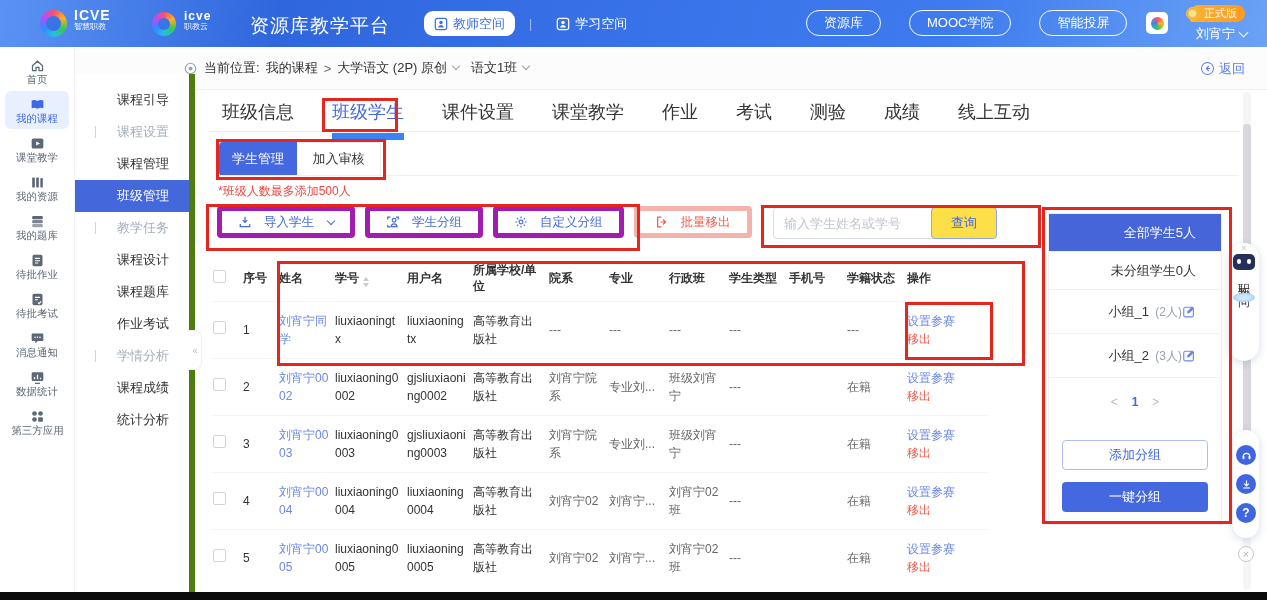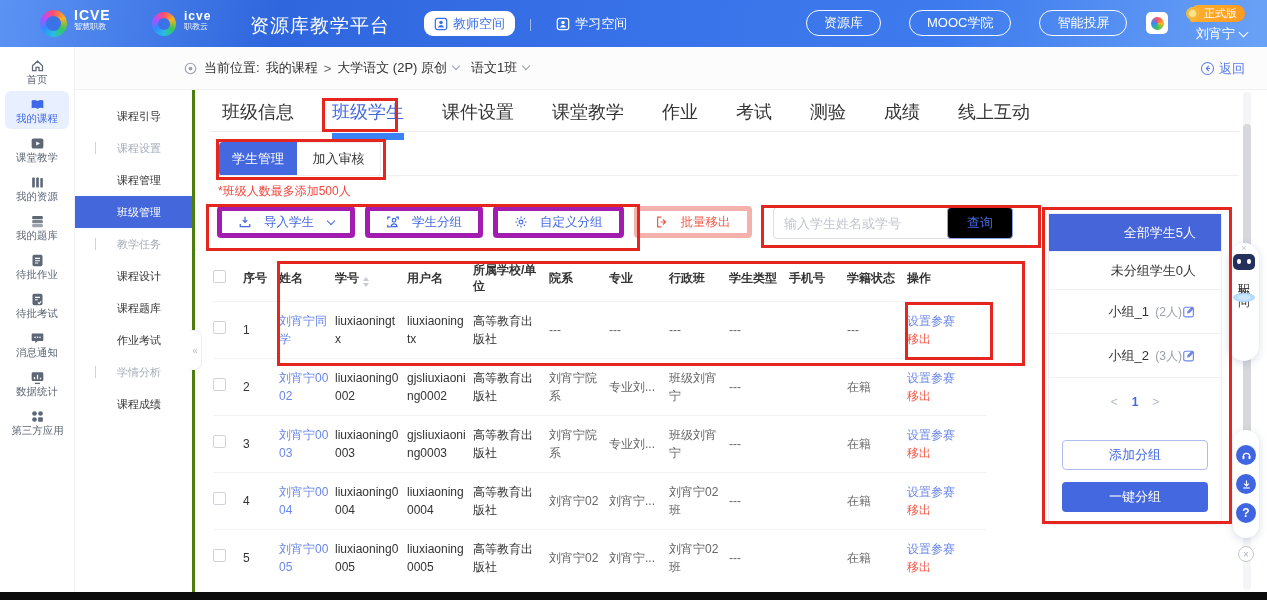--- a/index.html
+++ b/index.html
@@ -41,21 +41,21 @@
 
   
   .icon-rail{position:absolute;left:0;top:47px;width:75px;bottom:10px;background:#fff;border-right:1px solid #f0f1f3;padding-top:5px;z-index:2}
   .rail-item{height:38px;margin:0 5px 1px;border-radius:6px;display:flex;flex-direction:column;align-items:center;justify-content:center;gap:1px;
     color:#5d6776;font-size:11px;cursor:pointer}
   .rail-item.active{background:#e8efff;color:#3e68e8}
   .rail-item .ic svg{width:15px;height:15px}
   .rail-label{line-height:1;transform:scale(.95)}
 
   
-  .course-menu{position:absolute;left:75px;top:90px;width:120px;bottom:10px;background:#fff;border-right:3px solid #4d7c0f;padding-top:10px;font-size:11px;z-index:2}
+  .course-menu{position:absolute;left:75px;top:74px;width:120px;bottom:10px;background:#fff;border-right:6px solid #4d7c0f;padding-top:10px;font-size:13px;z-index:2}
   .menu-item{height:32px;line-height:32px;padding-left:42px;color:#333;cursor:pointer;white-space:nowrap}
   .menu-item.active{background:#4468dc;color:#fff}
   .menu-section{height:32px;display:flex;align-items:center;padding-left:20px;color:#a6aeba;gap:21px;white-space:nowrap}
   .sec-bar{width:1px;height:12px;background:#cfd5de;display:inline-block}
   .collapse-handle{position:absolute;left:189px;top:330px;width:13px;height:40px;background:#fff;border:1px solid #eef0f2;border-left:none;
     border-radius:0 7px 7px 0;color:#b6bcc6;font-size:10px;display:flex;align-items:center;justify-content:center;z-index:3;cursor:pointer}
 
   
   .content{position:absolute;left:195px;top:90px;right:0;bottom:10px;background:#fff;overflow:hidden}
   .tabs{position:absolute;left:27px;top:10px;width:808px;display:flex;justify-content:space-between;font-size:18px;color:#333}
@@ -70,22 +70,22 @@
   .notice{position:absolute;left:23px;top:93px;font-size:12px;color:#f5443c}
   .toolbar{position:absolute;left:22px;top:116px;display:flex;gap:10px}
   .tbtn{height:32px;padding:0 16px;border:5px solid #a21caf;border-radius:4px;color:#4468e0;font-size:12.5px;
     display:flex;align-items:center;gap:12px;background:#fff;cursor:pointer;white-space:nowrap}
   .tbtn .ic svg{width:14px;height:14px}
   .tbtn .chev{width:6px;height:6px;border-width:1.3px;margin-top:-2px;margin-left:2px}
   .tbtn.red{border-color:#f5b1ac;color:#f25a4a}
   .search-input{position:absolute;left:578px;top:117px;width:180px;height:32px;border:1px solid #dcdfe6;border-radius:4px;
     padding:0 10px;font-size:13px;color:#333;outline:none}
   .search-input::placeholder{color:#c0c4cc}
-  .query-btn{position:absolute;left:752px;top:117px;width:66px;height:32px;border:1px solid #8fa4ee;border-radius:4px;
-    color:#4468e0;background:#000000;font-size:13px;cursor:pointer}
+  .query-btn{position:absolute;left:736px;top:117px;width:66px;height:32px;border:1px solid #8fa4ee;border-radius:4px;
+    color:#4468e0;background:#fde047;font-size:13px;cursor:pointer}
 
   
   .stu-table{position:absolute;left:18px;top:166px;width:774px;border-collapse:collapse;table-layout:fixed;font-size:12px;color:#333}
   .stu-table th{text-align:left;font-weight:bold;padding:7px 6px 7px 0;line-height:1.3;vertical-align:middle;color:#333}
   .stu-table td{padding:10px 6px 10px 0;vertical-align:middle;line-height:1.5;word-break:break-all}
   .stu-table tbody tr{border-top:1px solid #f2f3f5}
   .lnk{color:#6a87e8;cursor:pointer}
   .op-set{color:#6a87e8;cursor:pointer}
   .op-rm{color:#f25a4a;cursor:pointer}
   .cbx{width:13px;height:13px;border:1px solid #d0d3d9;border-radius:2px;background:#fff;display:inline-block;cursor:pointer}
@@ -329,20 +329,21 @@
         <span>教学任务</span>
       </div>
       <div class="menu-item">课程设计</div>
       <div class="menu-item">课程题库</div>
       <div class="menu-item">作业考试</div>
       <div class="menu-section">
         <span class="sec-bar"></span>
         <span>学情分析</span>
       </div>
       <div class="menu-item">课程成绩</div>
+      <div class="menu-item">统计分析</div>
     </aside>
 <div class="collapse-handle">«</div>
 
 <main class="content">
   <div class="tabs">
         <div class="tab">班级信息</div>
         <div class="tab active">班级学生</div>
         <div class="tab">课件设置</div>
         <div class="tab">课堂教学</div>
         <div class="tab">作业</div>

